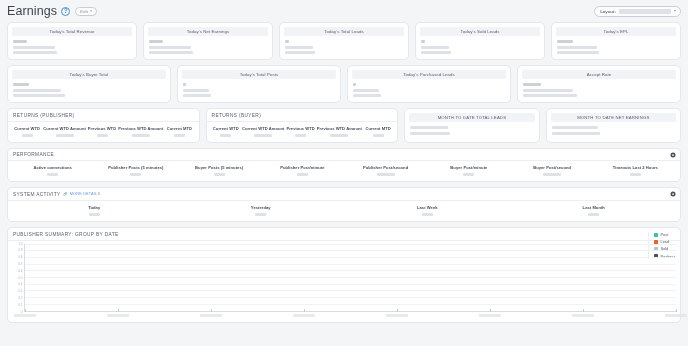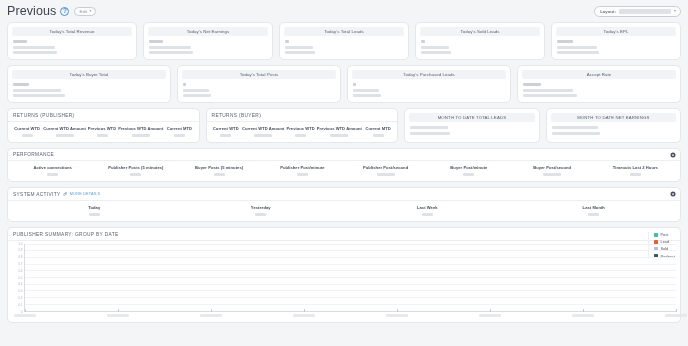--- a/index.html
+++ b/index.html
@@ -256,21 +256,21 @@
     border-left: 1px solid #eceef2;
   }
   .legend-item { display: flex; align-items: center; gap: 2.2px; }
   .legend-swatch { width: 4px; height: 4px; border-radius: .5px; }
   .legend-text { font-size: 3.9px; color: #515866; }
 </style>
 </head>
 <body>
 
 <div class="topbar">
-  <span class="page-title">Previous</span>
+  <span class="page-title">Earnings</span>
   <span class="help-icon">?</span>
   <span class="edit-btn">
     <span>Edit</span>
     <span class="caret">▾</span>
   </span>
   <span class="layout-select">
     <span class="layout-label">Layout:</span>
     <span class="layout-value blur"></span>
     <span class="layout-caret">▾</span>
   </span>

